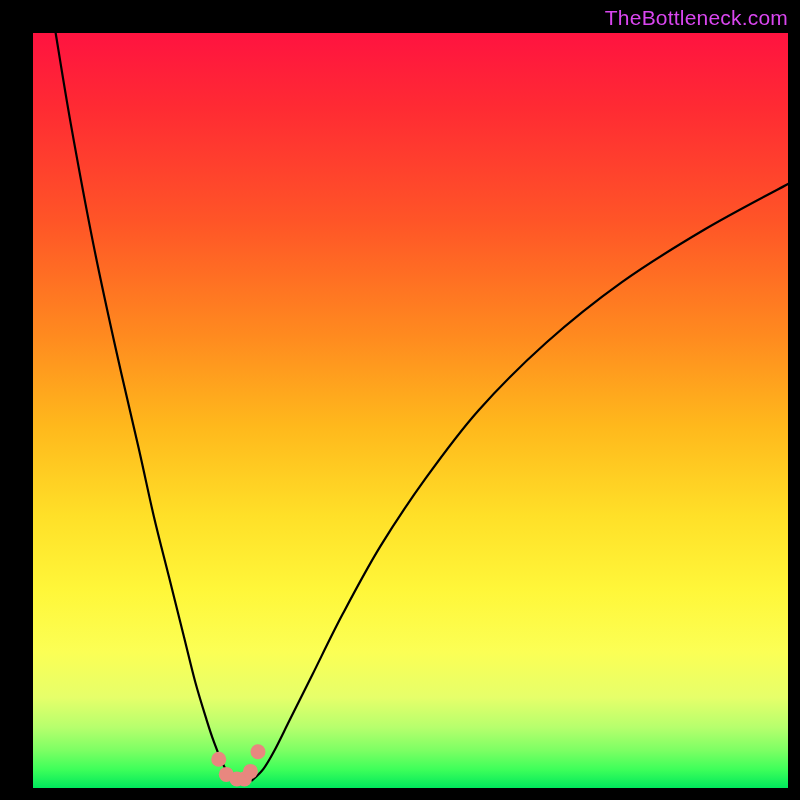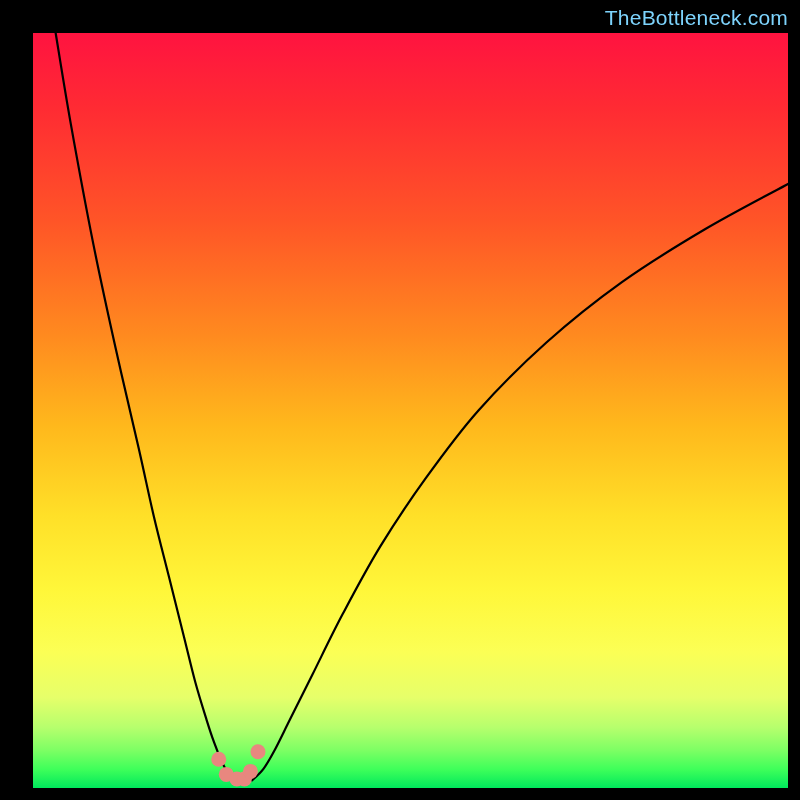--- a/index.html
+++ b/index.html
@@ -39,21 +39,21 @@
       #b6ff6d 92%,
       #7dff64 95%,
       #3fff5a 97.5%,
       #00e85c 100%
     );
   }
   #watermark {
     position: absolute;
     top: 6px;
     right: 12px;
-    color: #7dd3fc;
+    color: #d946ef;
     font-size: 21px;
     letter-spacing: 0.2px;
     font-weight: 400;
   }
   svg#curve {
     position: absolute;
     left: 0; top: 0;
     width: 755px;
     height: 755px;
     overflow: visible;

